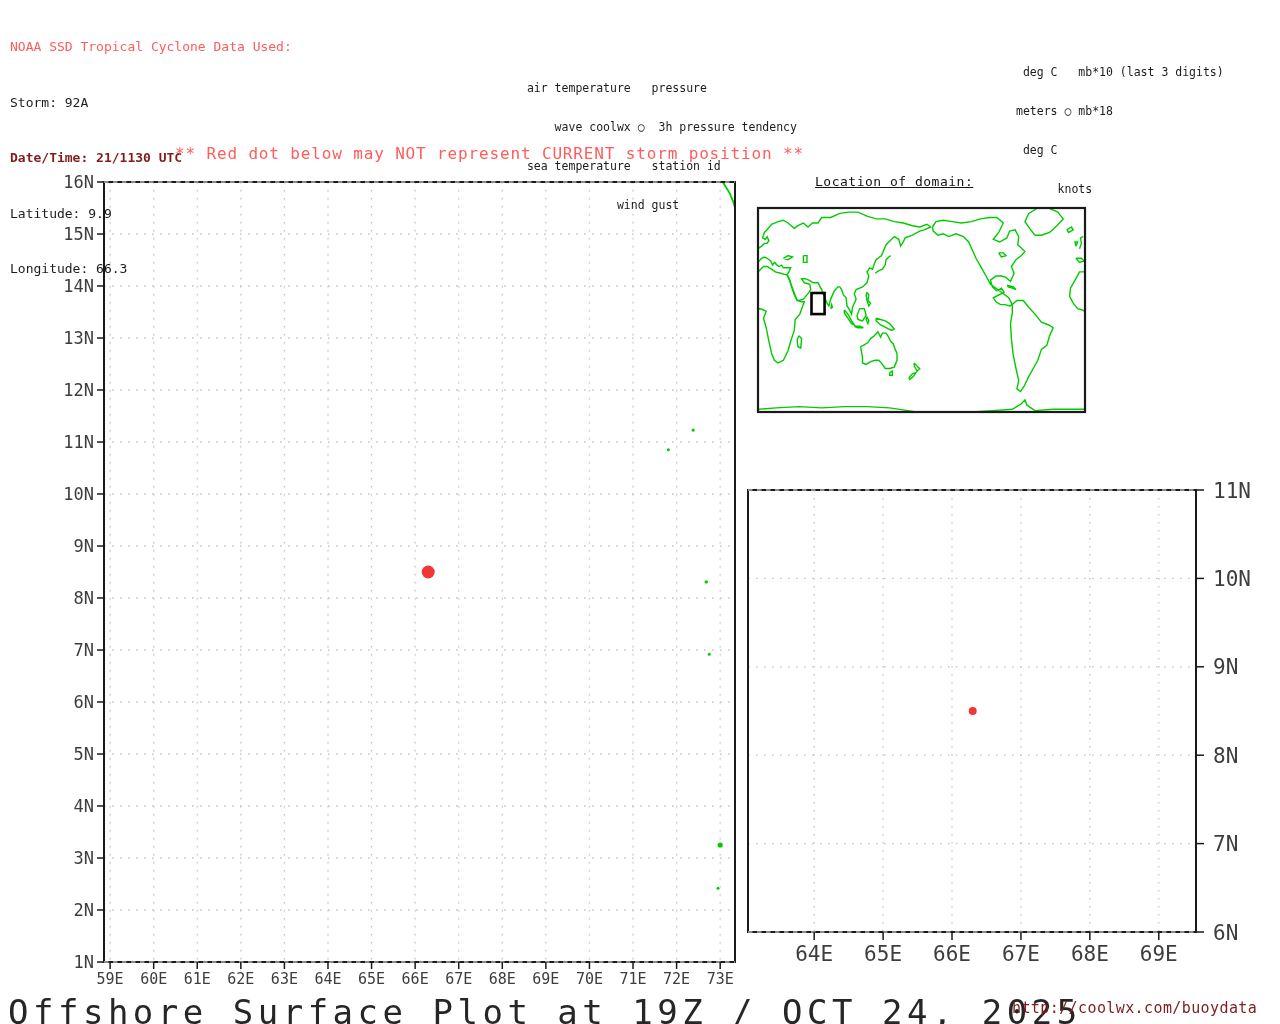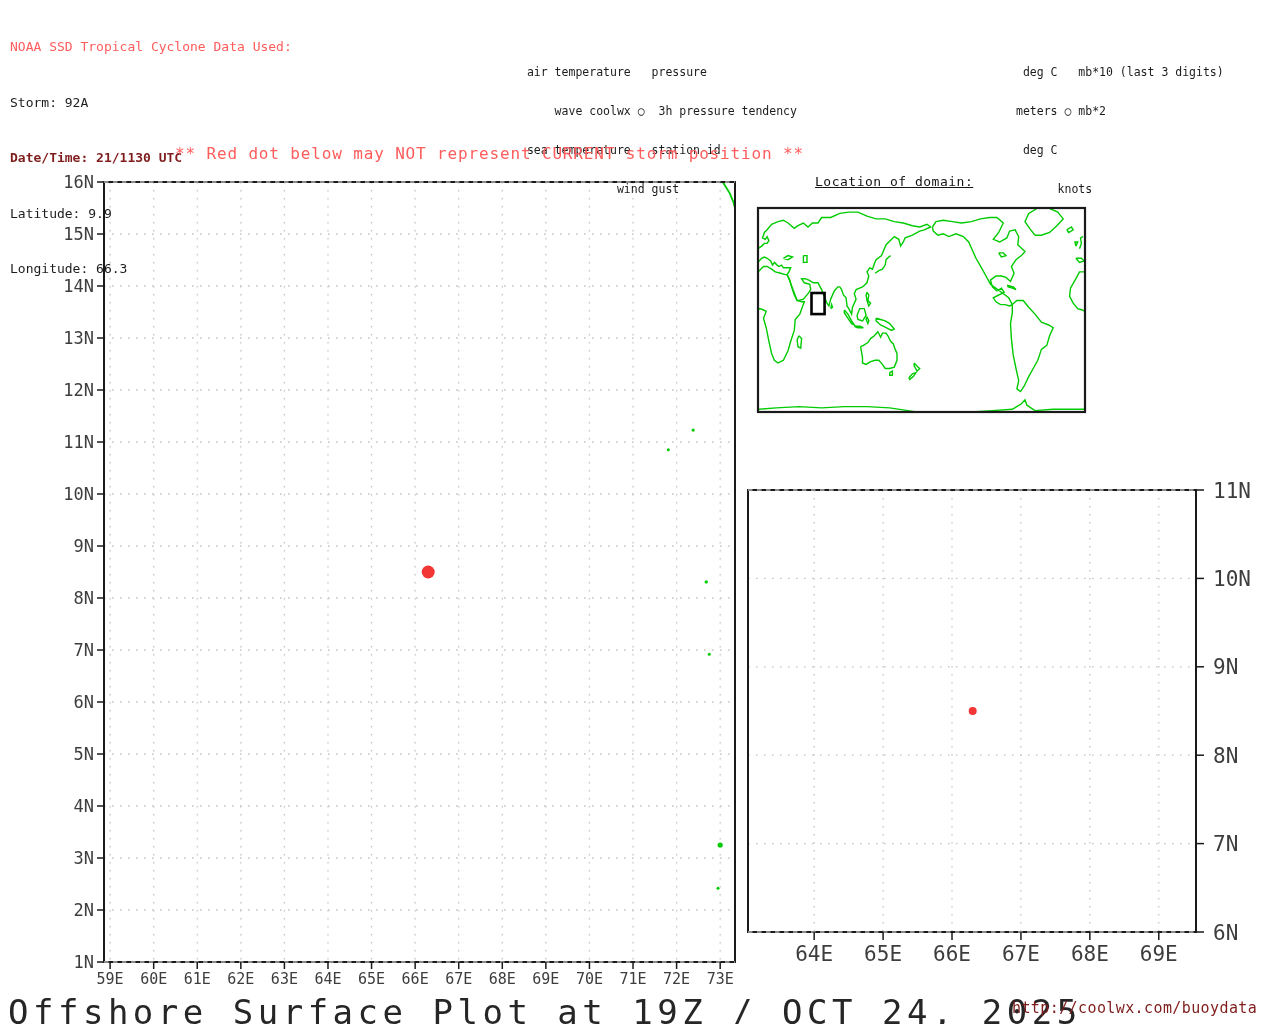--- a/index.html
+++ b/index.html
@@ -216,30 +216,30 @@
 
   <div class="abs hdr" style="left:10px;top:1px;">
     <div class="red">NOAA SSD Tropical Cyclone Data Used:</div>
     <div>Storm: 92A</div>
     <div class="boldred">Date/Time: 21/1130 UTC</div>
     <div>Latitude: 9.9</div>
     <div>Longitude: 66.3</div>
   </div>
 
 
-  <div class="abs legend" style="left:520px;top:40px;">
+  <div class="abs legend" style="left:520px;top:56px;">
     <div> air temperature   pressure</div>
     <div>     wave coolwx ○  3h pressure tendency</div>
     <div> sea temperature   station id</div>
     <div>              wind gust</div>
   </div>
 
   <div class="abs legend" style="left:1016px;top:40px;">
     <div> deg C   mb*10 (last 3 digits)</div>
-    <div>meters ○ mb*2</div>
+    <div>meters ○ mb*18</div>
     <div> deg C</div>
     <div>      knots</div>
   </div>
 
   <div class="abs note" style="left:175px;top:144px;">** Red dot below may NOT represent CURRENT storm position **</div>
 
   <div class="abs inset-title" style="left:815px;top:174px;text-decoration:underline;">Location of domain:</div>
 
   <div class="abs footer-title" style="left:8px;top:992px;">Offshore Surface Plot at 19Z / OCT 24, 2025</div>
   <div class="abs footer-url" style="left:1012px;top:999px;">http://coolwx.com/buoydata</div>

